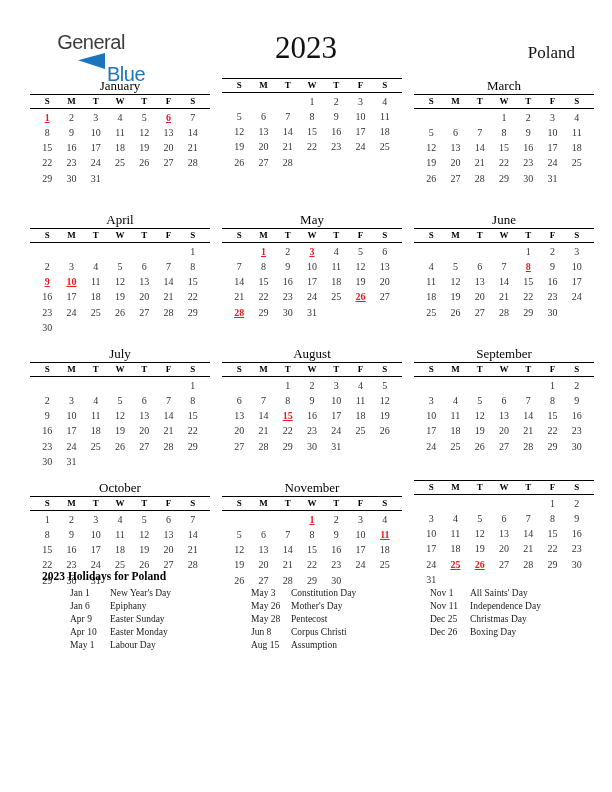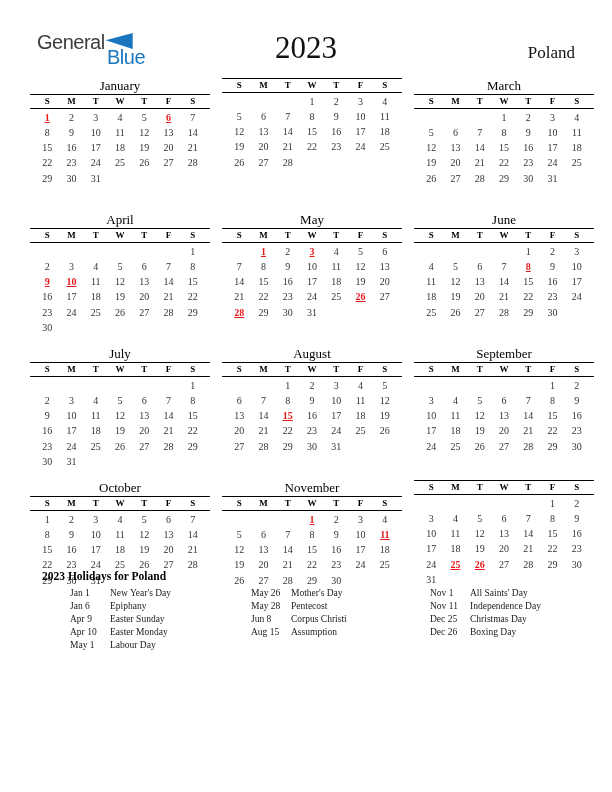--- a/index.html
+++ b/index.html
@@ -7,21 +7,21 @@
     position:relative;
     width:612px; height:792px;
     background:#ffffff;
     font-family:"Liberation Serif", serif;
     color:#262626;
     overflow:hidden;
   }
 
   
   .logo { position:absolute; left:37px; top:32px; width:108px; font-family:"Liberation Sans", sans-serif; }
-  .logo-line1 { display:flex; align-items:flex-start; }
+  .logo-line1 { display:flex; align-items:center;flex-direction:column; }
   .logo-general { font-size:20px; font-weight:500; color:#3d3d3d; letter-spacing:-0.5px; line-height:20px; }
   .logo-sail { width:27px; height:16px; background:var(--blue); margin-left:1px; margin-top:1px;
                clip-path:polygon(0 45%, 100% 0, 100% 100%); }
   .logo-blue { font-size:20px; color:var(--blue); line-height:16px; text-align:right; letter-spacing:-0.5px; margin-top:-3px; }
 
   .year   { position:absolute; top:30px; left:0; right:0; text-align:center; font-size:31px; color:#111; }
   .country{ position:absolute; top:43px; right:37px; font-size:17px; color:#111; }
 
   
   .months-grid {
@@ -672,20 +672,24 @@
             <span class="hdate">Apr 10</span>
             <span class="hname">Easter Monday</span>
           </div>
           <div class="hentry">
             <span class="hdate">May 1</span>
             <span class="hname">Labour Day</span>
           </div>
         </div>
         <div class="hcol">
           <div class="hentry">
+            <span class="hdate">May 3</span>
+            <span class="hname">Constitution Day</span>
+          </div>
+          <div class="hentry">
             <span class="hdate">May 26</span>
             <span class="hname">Mother's Day</span>
           </div>
           <div class="hentry">
             <span class="hdate">May 28</span>
             <span class="hname">Pentecost</span>
           </div>
           <div class="hentry">
             <span class="hdate">Jun 8</span>
             <span class="hname">Corpus Christi</span>

